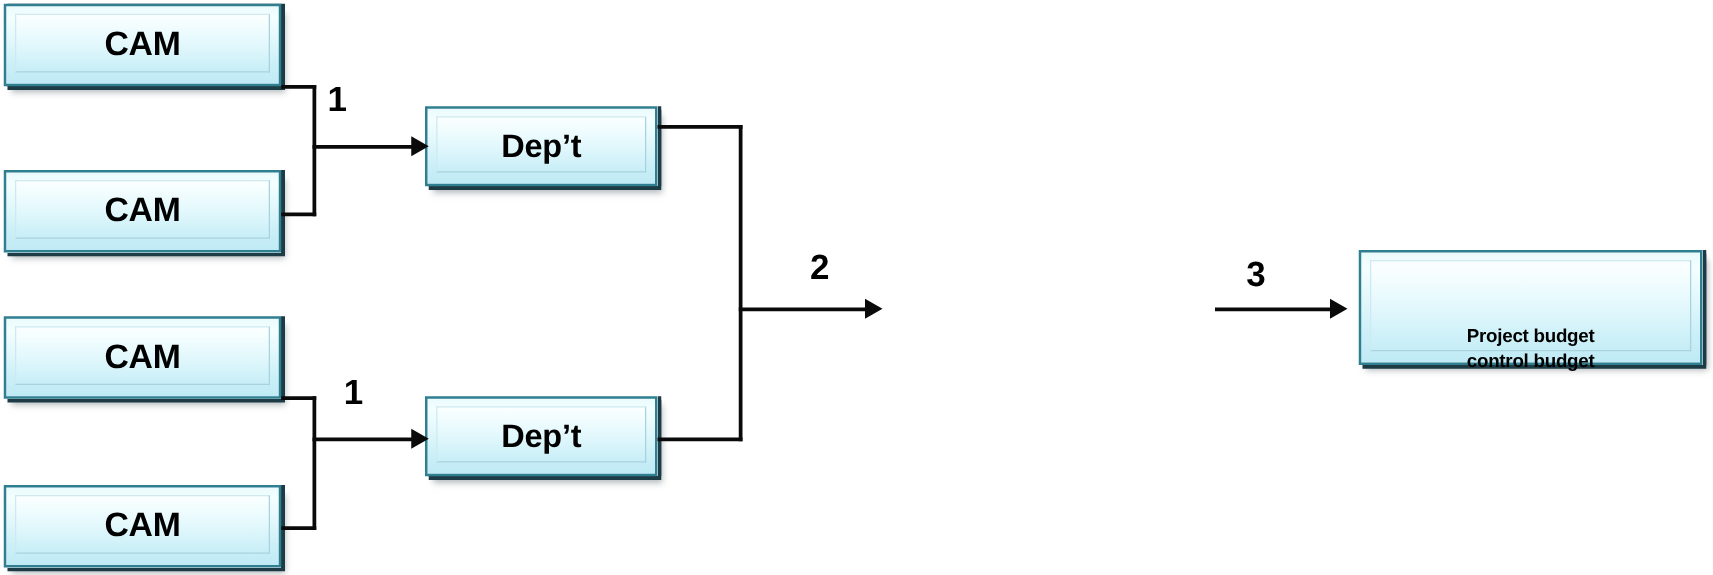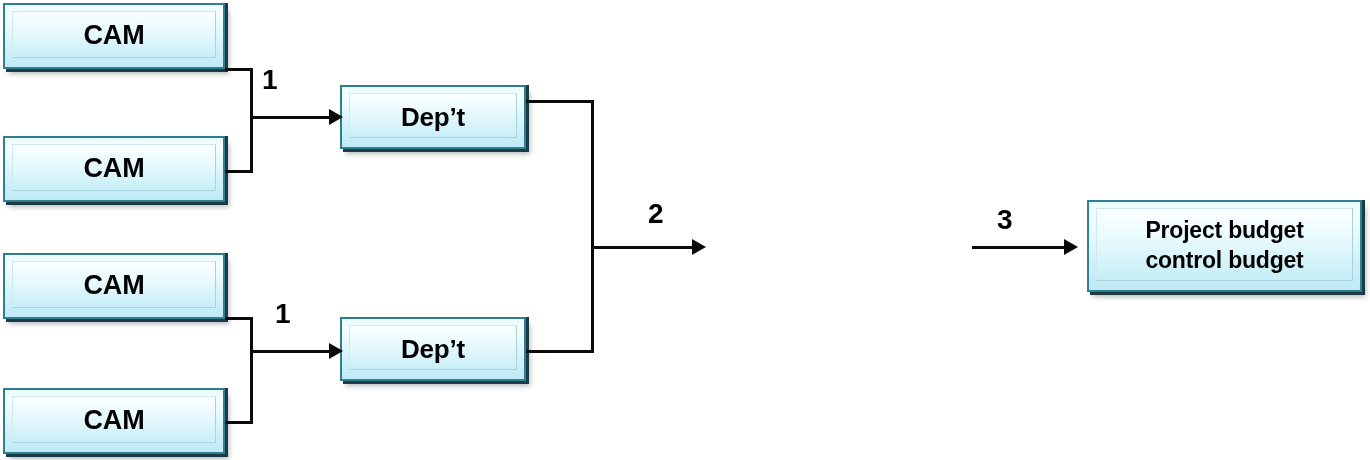--- a/index.html
+++ b/index.html
@@ -70,21 +70,21 @@
   .node.cam  { width: 222px; height: 66px; }
   .node.cam .label  { font-size: 27px; }
 
   .node.dept { width: 186px; height: 64px; }
   .node.dept .label { font-size: 26px; }
 
   .node.division { width: 256px; height: 130px; }
   .node.division .label { font-size: 25px; line-height: 1.32; }
 
   .node.office { width: 275px; height: 92px; }
-  .node.office .label { font-size: 23px; line-height: 1.30; padding: 0 10px; }
+  .node.office .label { font-size: 15px; line-height: 1.30; padding: 0 10px; margin-top: 33px; }
 
   
   .hline, .vline {
     position: absolute;
     background: #0a0a0a;
   }
   .hline { height: 3px; }
   .vline { width: 3px; }
 
   .arrowhead {

